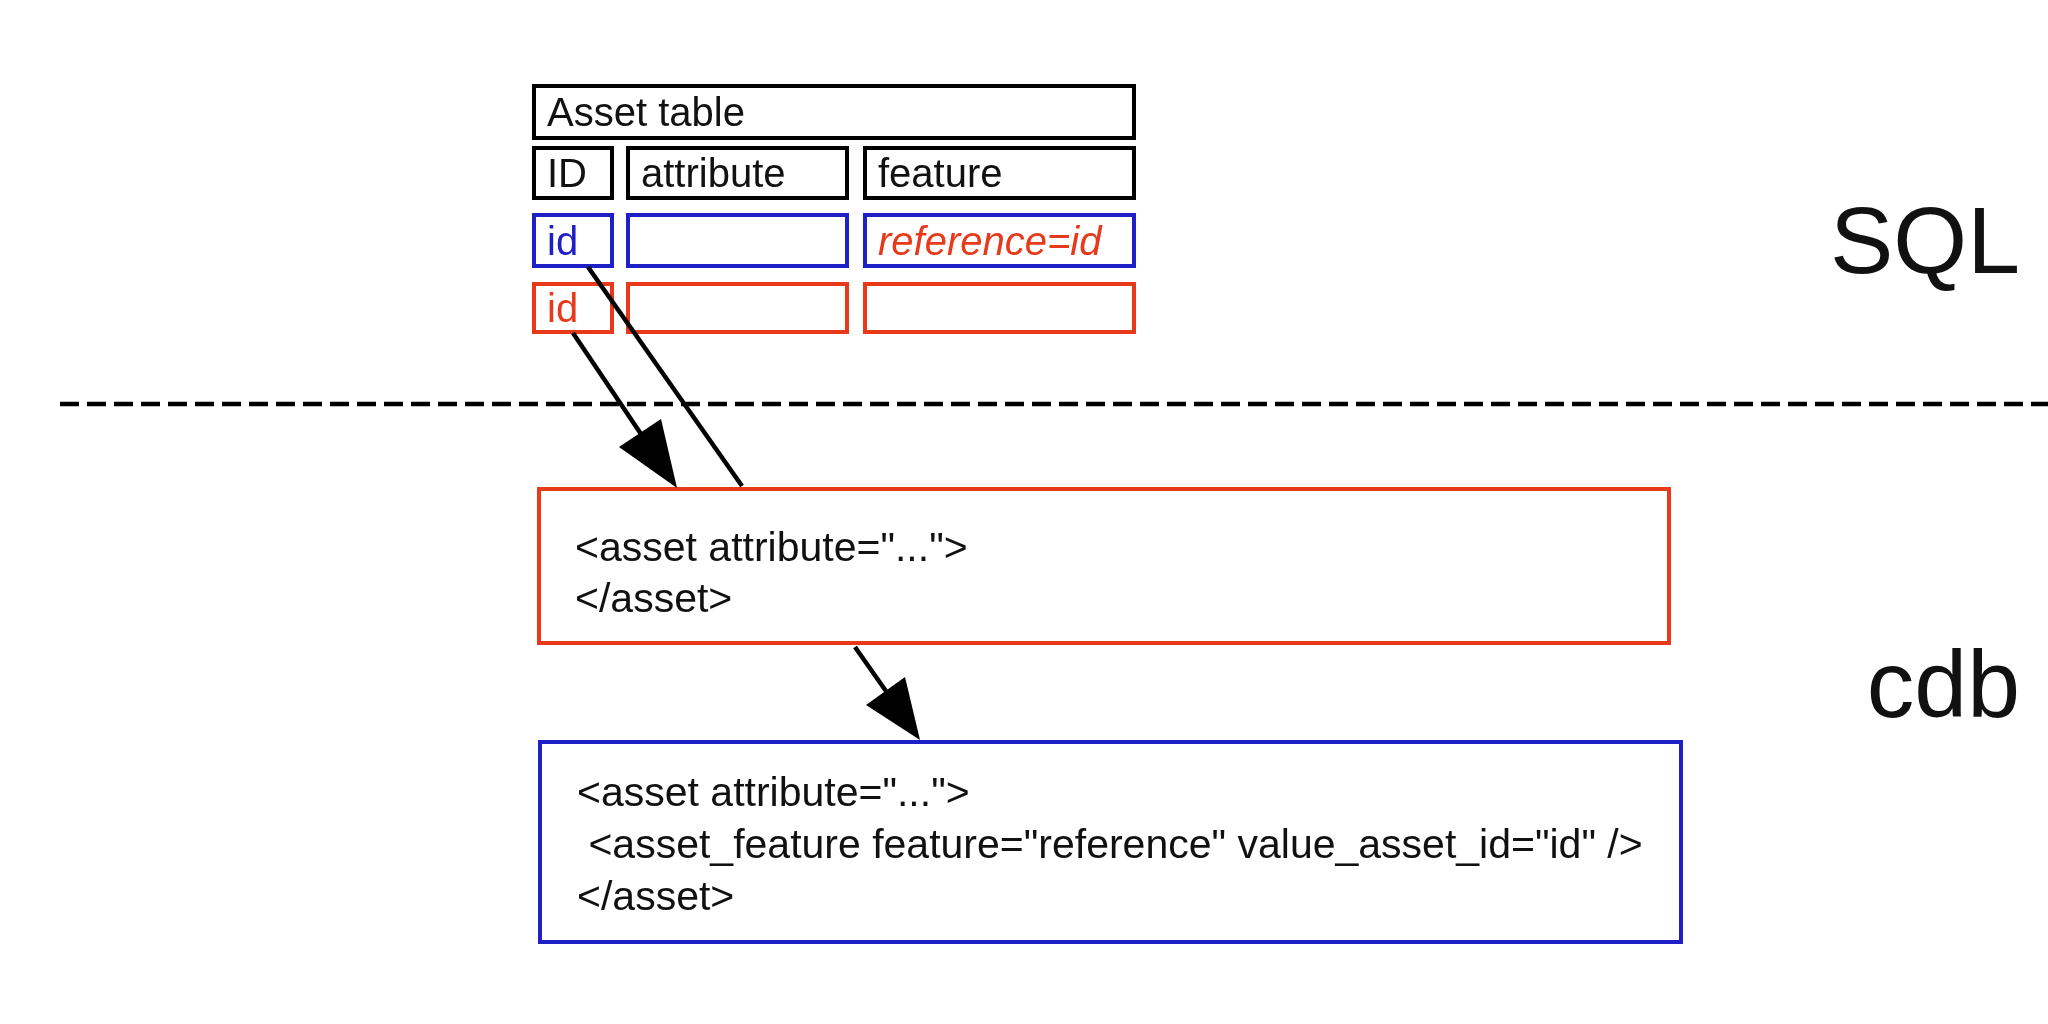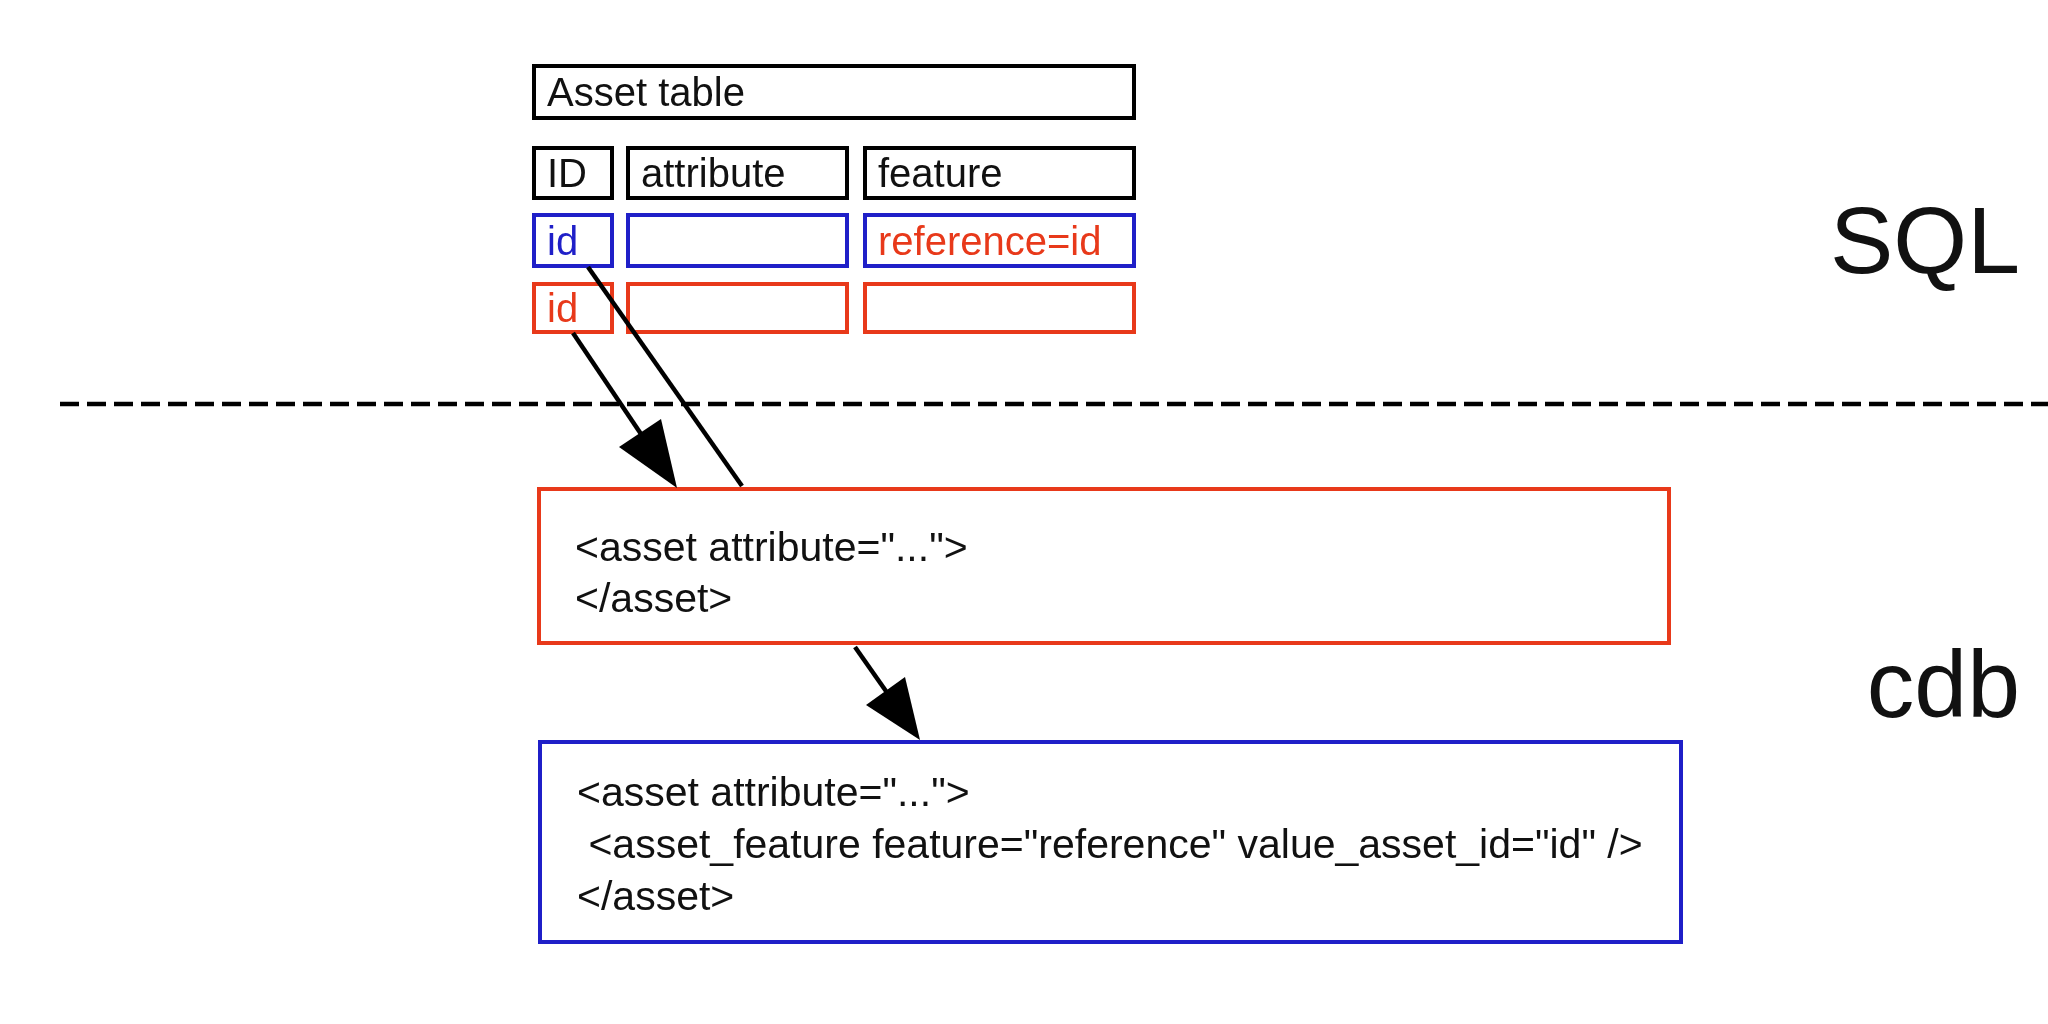--- a/index.html
+++ b/index.html
@@ -66,41 +66,41 @@
   #label-cdb { right: 28px; top: 637px; }
 
   
   #overlay { left: 0; top: 0; width: 2048px; height: 1024px; pointer-events: none; }
 </style>
 </head>
 <body>
 
 <div id="canvas">
 
-  <div class="abs cell" style="left:532px; top:64px;  width:604px; height:56px;">
+  <div class="abs cell" style="left:532px; top:84px;  width:604px; height:56px;">
     <span>Asset table</span>
   </div>
 
   <div class="abs cell" style="left:532px; top:146px; width:82px;  height:54px;">
     <span>ID</span>
   </div>
   <div class="abs cell" style="left:863px; top:146px; width:273px; height:54px;">
     <span>feature</span>
   </div>
   <div class="abs cell" style="left:626px; top:146px; width:223px; height:54px;">
     <span>attribute</span>
   </div>
 
   <div class="abs cell blue txt-blue" style="left:532px; top:213px; width:82px;  height:55px;">
     <span>id</span>
   </div>
   <div class="abs cell blue" style="left:626px; top:213px; width:223px; height:55px;">
     <span></span>
   </div>
-  <div class="abs cell blue txt-red" style="left:863px; top:213px; width:273px; height:55px; ">
+  <div class="abs cell blue txt-red" style="left:863px; top:213px; width:273px; height:55px; font-style:italic;">
     <span>reference=id</span>
   </div>
 
   <div class="abs cell red txt-red" style="left:532px; top:282px; width:82px;  height:52px;">
     <span>id</span>
   </div>
   <div class="abs cell red" style="left:626px; top:282px; width:223px; height:52px;">
     <span></span>
   </div>
   <div class="abs cell red" style="left:863px; top:282px; width:273px; height:52px;">

